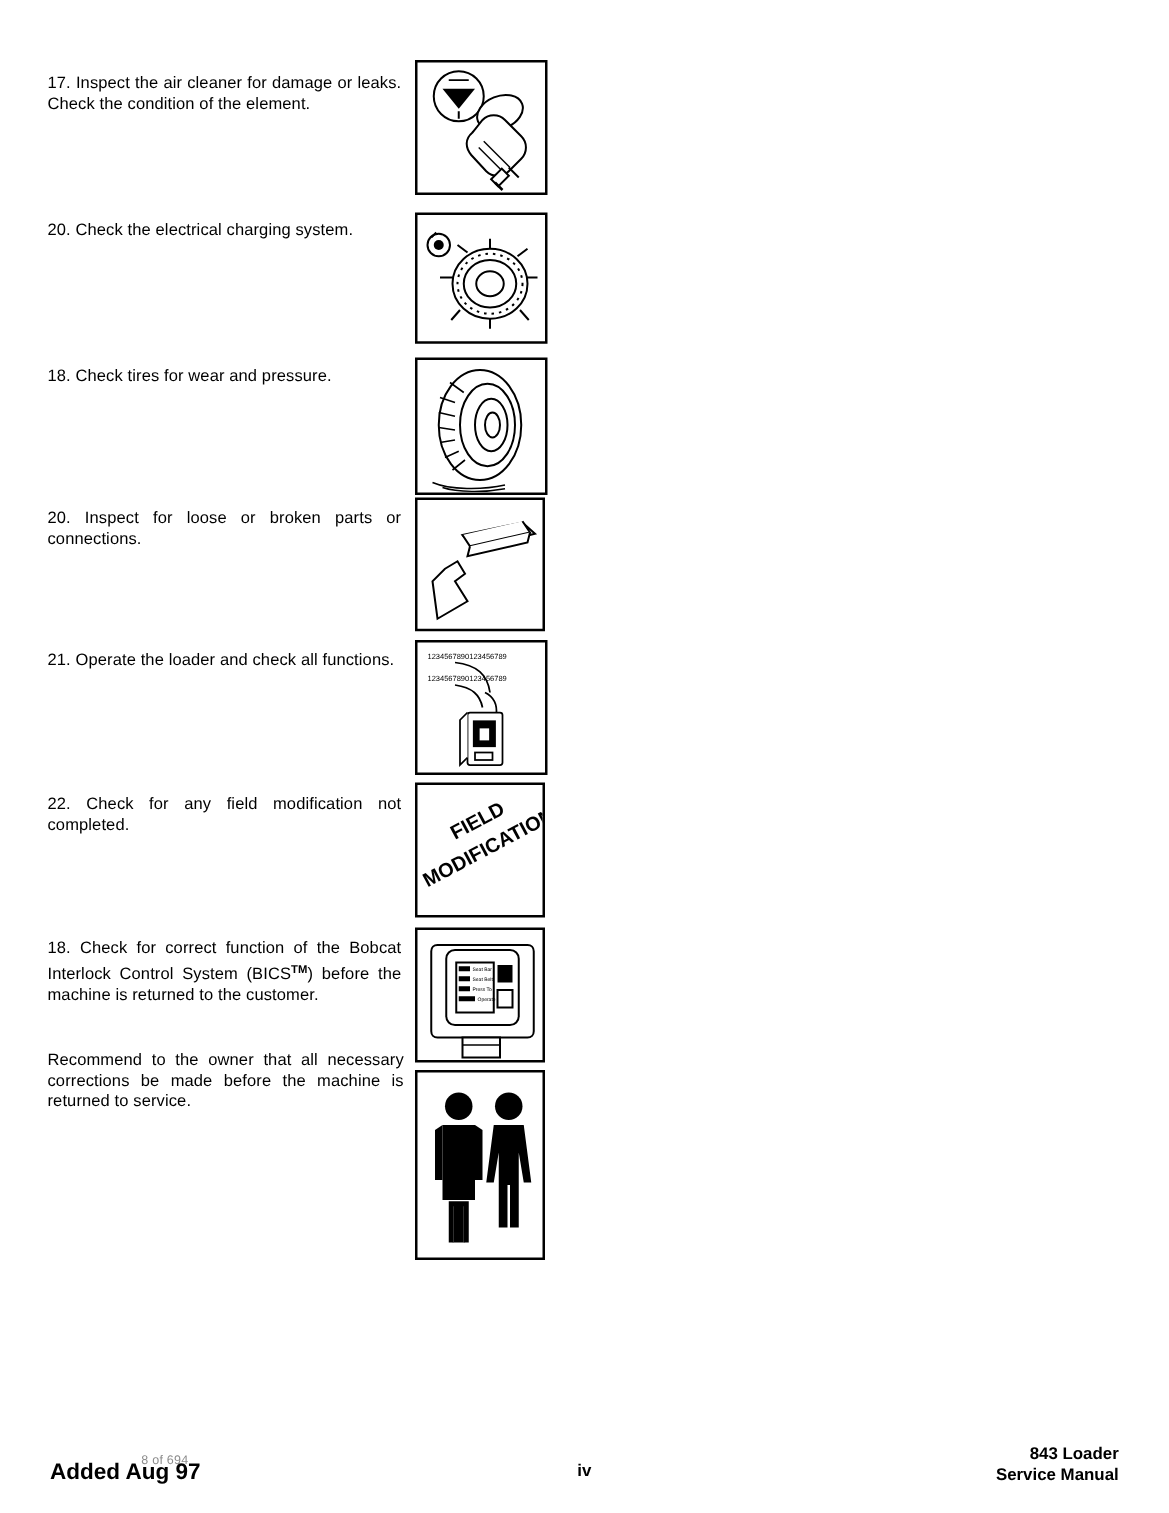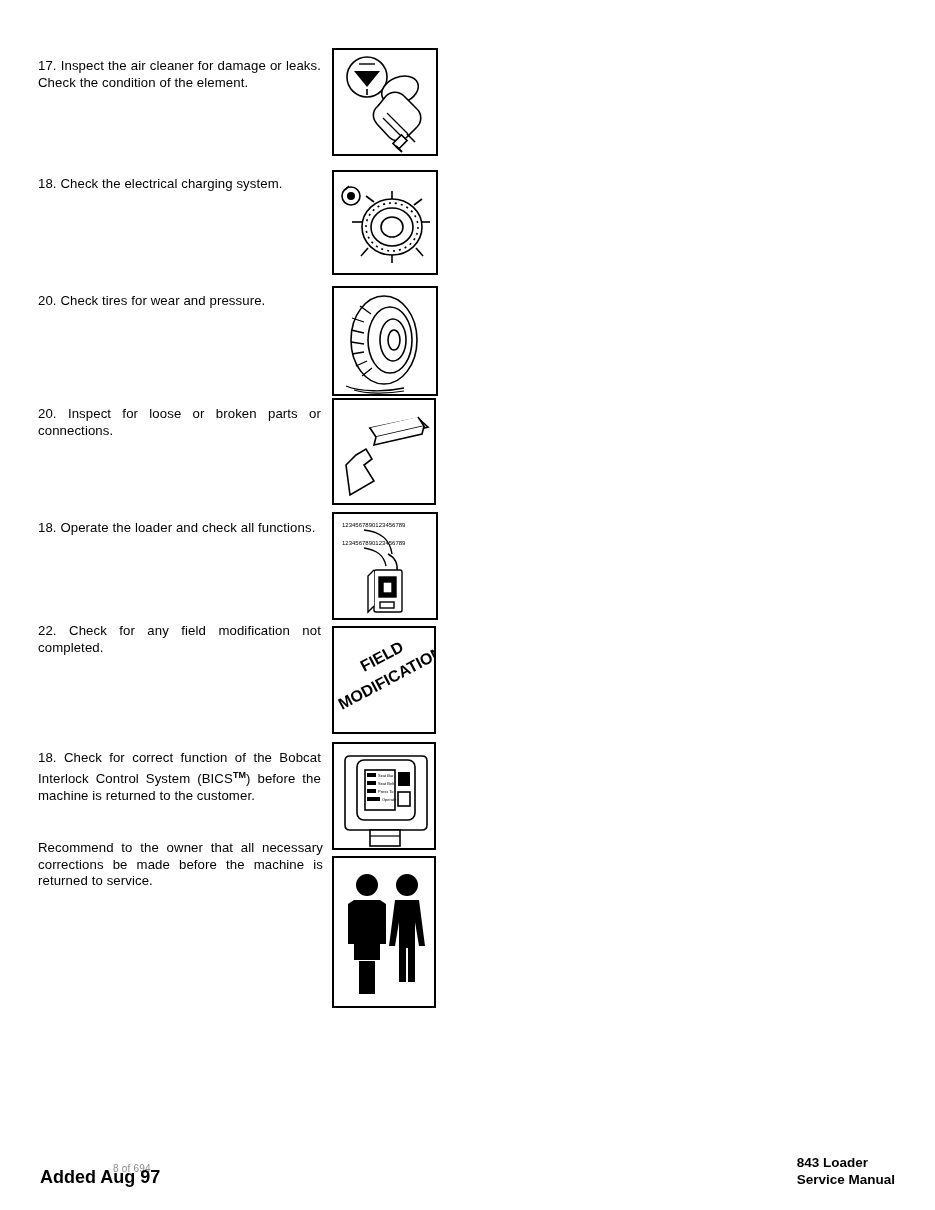--- a/index.html
+++ b/index.html
@@ -68,21 +68,21 @@
     text-align: center;
     font-size: 13.5px;
     font-weight: bold;
   }
   .footer-right {
     position: absolute;
     right: 40px;
     bottom: 22px;
     font-size: 13.5px;
     font-weight: bold;
-    text-align: left;
+    text-align: right;
     line-height: 17px;
   }
   .footer-watermark {
     position: absolute;
     left: 113px;
     bottom: 36px;
     font-size: 10px;
     color: #8c8c8c;
     letter-spacing: 0.2px;
   }
@@ -118,21 +118,21 @@
               <path d="M73 84 l8 8"></path>
               <rect x="60" y="88" width="12" height="8" transform="rotate(-45 66 92)" fill="#fff"></rect>
               <path d="M62 96 l6 6" stroke-width="2"></path>
             </g>
           </svg>
         </div>
       </div>
     </div>
 
     <div class="item">
-      <div class="item-text" style="top:128px;">18. Check the electrical charging system.</div>
+      <div class="item-text" style="top:128px;">20. Check the electrical charging system.</div>
       <div class="item-figure" style="left:294px; top:122px; width:106px; height:105px;">
         <div class="fig-inner">
           <svg viewBox="0 0 106 105" width="106" height="105">
             <g stroke="#000" fill="none" stroke-width="1.6">
               <circle cx="17" cy="24" r="9" fill="#fff"></circle>
               <circle cx="17" cy="24" r="4" fill="#000" stroke="none"></circle>
               <path d="M11 18 l4 -4"></path>
               <ellipse cx="58" cy="55" rx="30" ry="28" fill="#fff"></ellipse>
               <ellipse cx="58" cy="55" rx="21" ry="19" fill="#fff"></ellipse>
               <ellipse cx="58" cy="55" rx="11" ry="10" fill="#fff"></ellipse>
@@ -145,21 +145,21 @@
               <path d="M28 50 h-10"></path>
               <path d="M88 50 h8"></path>
               <ellipse cx="58" cy="55" rx="26" ry="24" stroke-dasharray="2 4"></ellipse>
             </g>
           </svg>
         </div>
       </div>
     </div>
 
     <div class="item">
-      <div class="item-text" style="top:245px;">20. Check tires for wear and pressure.</div>
+      <div class="item-text" style="top:245px;">18. Check tires for wear and pressure.</div>
       <div class="item-figure" style="left:294px; top:238px; width:106px; height:110px;">
         <div class="fig-inner">
           <svg viewBox="0 0 106 110" width="106" height="110">
             <g stroke="#000" fill="none" stroke-width="1.6">
               <ellipse cx="50" cy="52" rx="33" ry="44" fill="#fff"></ellipse>
               <ellipse cx="56" cy="52" rx="22" ry="33" fill="#fff"></ellipse>
               <ellipse cx="59" cy="52" rx="13" ry="21" fill="#fff"></ellipse>
               <ellipse cx="60" cy="52" rx="6" ry="10" fill="#fff"></ellipse>
               <path d="M18 30 l12 4 M17 42 l13 3 M17 54 l13 2 M18 66 l12 -2 M22 78 l11 -5 M28 88 l10 -8 M26 18 l11 8" stroke-width="1.3"></path>
               <path d="M12 98 c14 6 40 6 58 2" stroke-width="1.3"></path>
@@ -180,21 +180,21 @@
               <path d="M36 28 l6 9 l48 -11 l-6 -9" fill="#fff"></path>
               <path d="M42 37 l-2 8 l48 -11 l2 -8" fill="#fff"></path>
               <path d="M22 55 l10 -6 l6 10 l-8 6 l10 16 l-24 14 l-4 -30 z" fill="#fff"></path>
             </g>
           </svg>
         </div>
       </div>
     </div>
 
     <div class="item">
-      <div class="item-text" style="top:472px;">18. Operate the loader and check all functions.</div>
+      <div class="item-text" style="top:472px;">21. Operate the loader and check all functions.</div>
       <div class="item-figure" style="left:294px; top:464px; width:106px; height:108px;">
         <div class="fig-inner">
           <svg viewBox="0 0 106 108" width="106" height="108">
             <g stroke="#000" fill="none" stroke-width="1.4">
               <text x="8" y="13" font-family="Liberation Sans, sans-serif" font-size="6" fill="#000" stroke="none">1234567890123456789</text>
               <text x="8" y="31" font-family="Liberation Sans, sans-serif" font-size="6" fill="#000" stroke="none">1234567890123456789</text>
               <path d="M30 16 c18 2 26 10 28 24" stroke-width="1.4"></path>
               <path d="M30 34 c14 2 20 8 22 18" stroke-width="1.4"></path>
               <path d="M54 40 c8 4 10 10 9 18" stroke-width="1.4"></path>
               <rect x="40" y="56" width="28" height="42" rx="2" fill="#fff"></rect>
@@ -202,21 +202,21 @@
               <rect x="49" y="68" width="9" height="11" fill="#fff"></rect>
               <rect x="46" y="88" width="14" height="6" fill="#fff"></rect>
               <path d="M40 56 l-6 6 v36 l6 -6" fill="#fff"></path>
             </g>
           </svg>
         </div>
       </div>
     </div>
 
     <div class="item">
-      <div class="item-text" style="top:575px;">22. Check for any field modification not completed.</div>
+      <div class="item-text" style="top:587px;">22. Check for any field modification not completed.</div>
       <div class="item-figure" style="left:294px; top:578px; width:104px; height:108px;">
         <div class="fig-inner">
           <svg viewBox="0 0 104 108" width="104" height="108">
             <text x="30" y="44" transform="rotate(-28 30 44)" font-family="Liberation Sans, sans-serif" font-size="16" font-weight="bold" fill="#000">FIELD</text>
             <text x="8" y="82" transform="rotate(-28 8 82)" font-family="Liberation Sans, sans-serif" font-size="16" font-weight="bold" fill="#000">MODIFICATION</text>
           </svg>
         </div>
       </div>
     </div>
 
@@ -264,18 +264,19 @@
             </g>
           </svg>
         </div>
       </div>
     </div>
 
   </div>
 
   <div class="footer-watermark">8 of 694</div>
   <div class="footer-left">Added Aug 97</div>
+  <div class="footer-center">iv</div>
   <div class="footer-right">
     <div>843 Loader</div>
     <div>Service Manual</div>
   </div>
 
 </div>
 
 </body></html>

